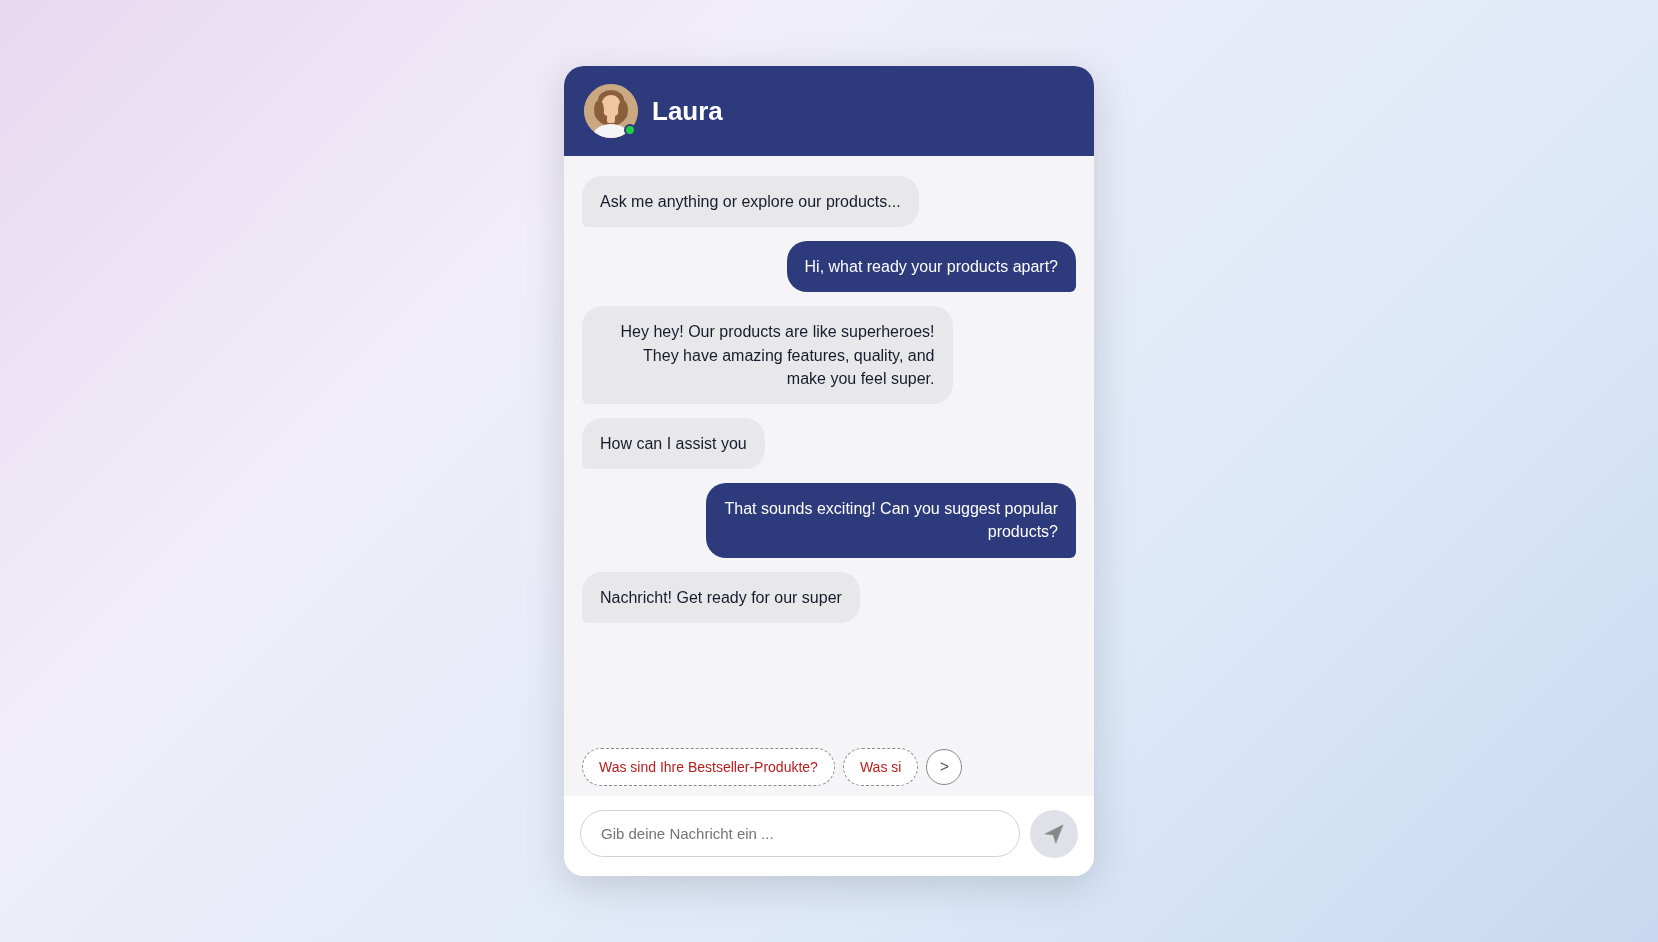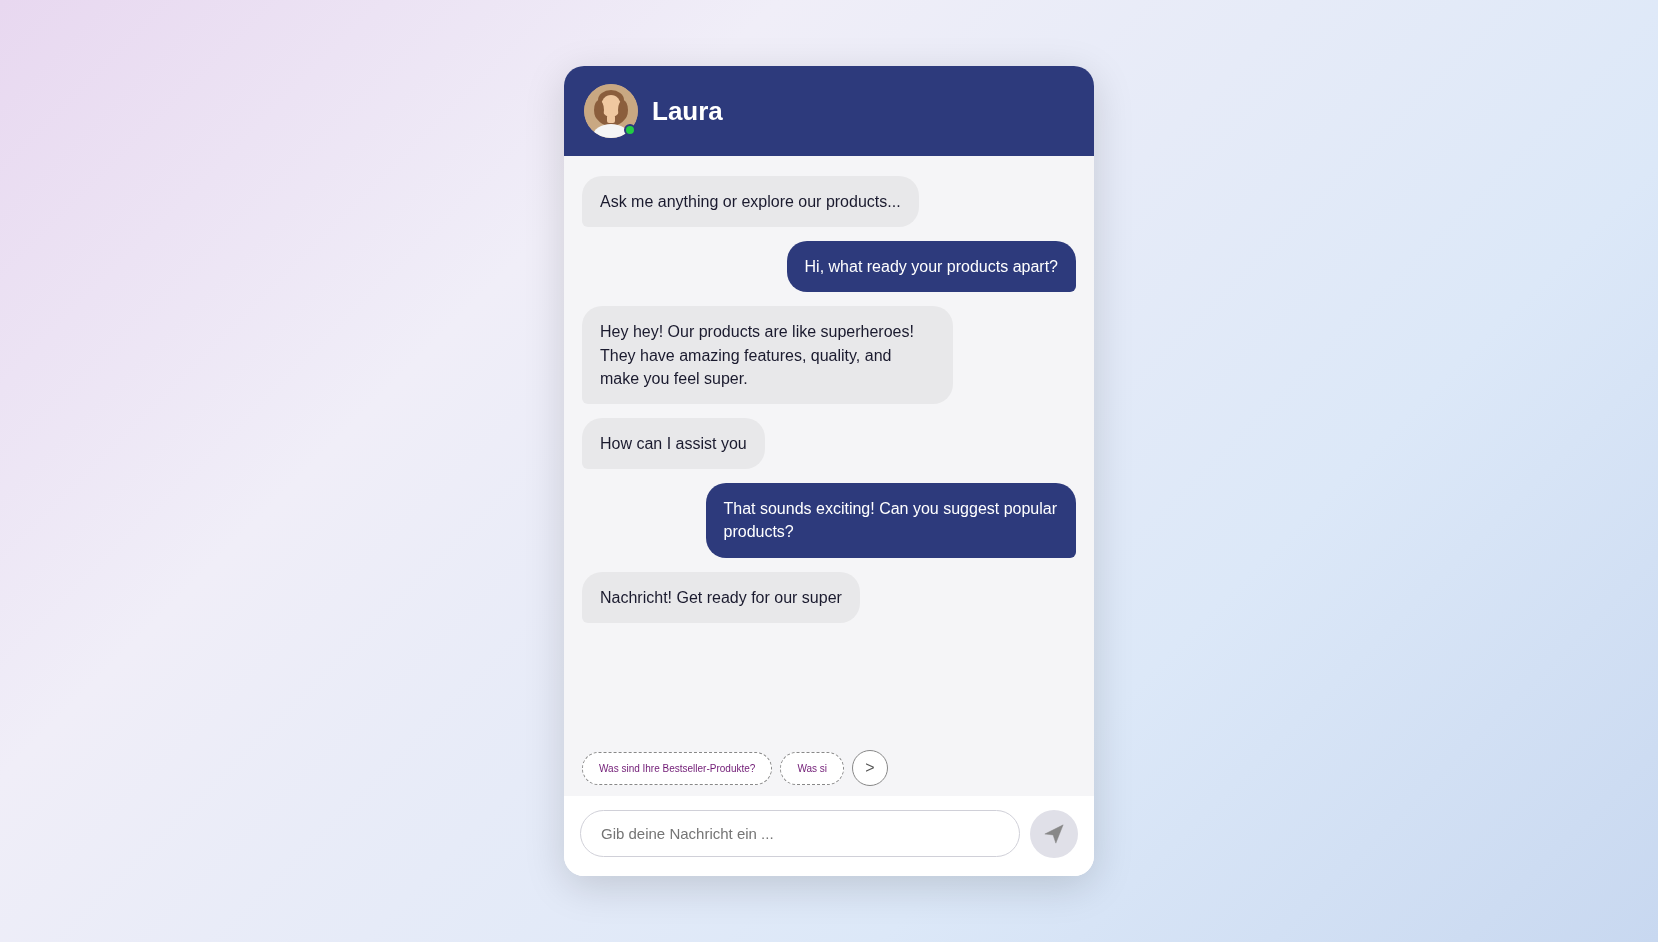--- a/index.html
+++ b/index.html
@@ -76,20 +76,21 @@
     }
 
     .chat-messages {
       flex: 1;
       overflow-y: auto;
       padding: 20px 18px 10px;
       display: flex;
       flex-direction: column;
       gap: 14px;
       background: #f5f5f7;
+      text-align: right;
     }
 
     .msg-bubble {
       max-width: 75%;
       padding: 14px 18px;
       border-radius: 20px;
       font-size: 16px;
       line-height: 1.45;
     }
 
@@ -122,22 +123,22 @@
       background: #f5f5f7;
       flex-shrink: 0;
       align-items: center;
       overflow: hidden;
     }
 
     .quick-reply-btn {
       border: 1.5px dashed #888;
       border-radius: 20px;
       padding: 10px 16px;
-      font-size: 10px;
-      color: #701a75;
+      font-size: 14px;
+      color: #b91c1c;
       background: #ffffff;
       white-space: nowrap;
       cursor: pointer;
       flex-shrink: 0;
     }
 
     .quick-reply-more {
       border: 1.5px solid #888;
       border-radius: 50%;
       width: 36px;

